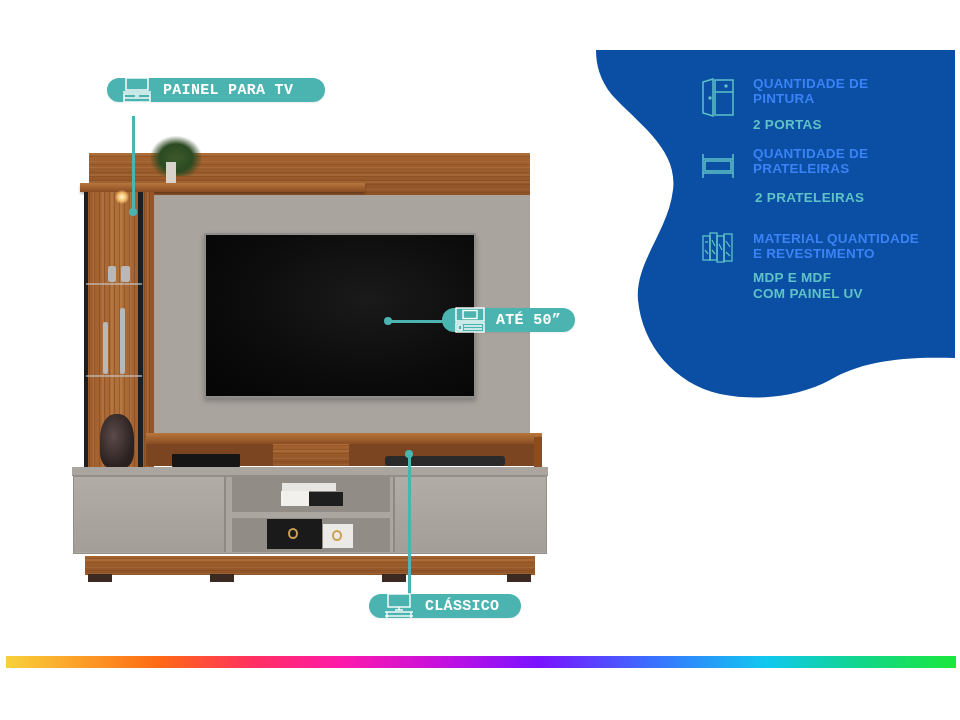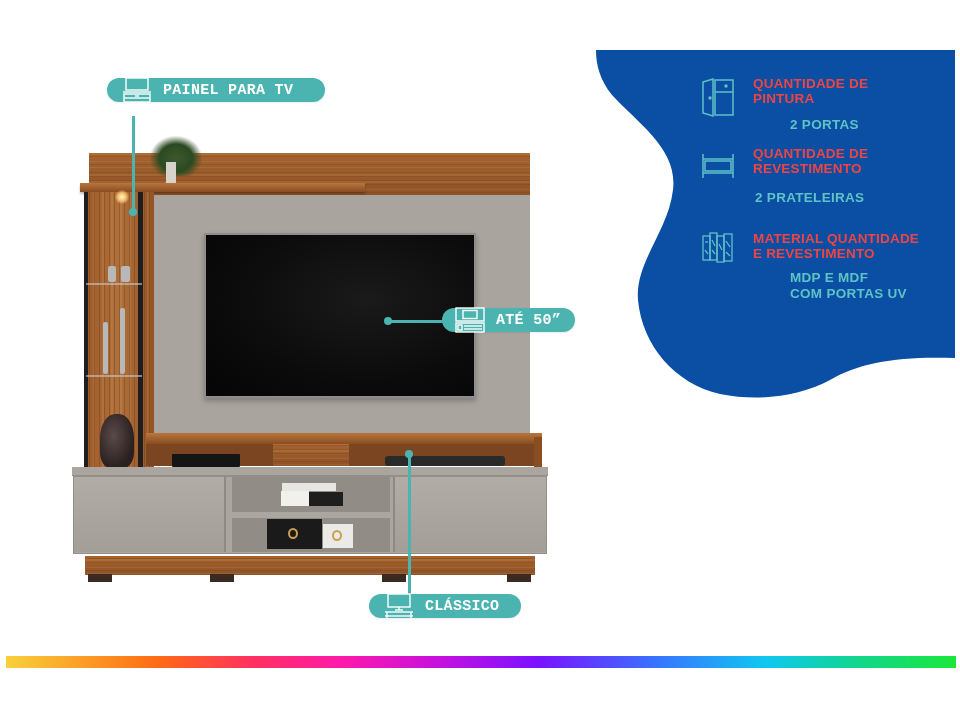--- a/index.html
+++ b/index.html
@@ -70,22 +70,22 @@
   .pill .pill-icon { width: 32px; height: 28px; margin: 0 10px 0 14px; display: flex; align-items: center; justify-content: center; }
   .pill-painel { left: 107px; top: 78px; width: 218px; }
   .pill-ate { left: 442px; top: 308px; width: 133px; border-radius: 20px; }
   .pill-classico { left: 369px; top: 594px; width: 152px; }
   .leader { position: absolute; background: #4bb4b0; }
   .dot { position: absolute; width: 8px; height: 8px; border-radius: 50%; background: #4bb4b0; }
 
   
   .blob { position: absolute; left: 0; top: 0; width: 960px; height: 420px; pointer-events: none; }
   .spec-icon { position: absolute; left: 701px; width: 34px; height: 40px; }
-  .spec-title { position: absolute; left: 753px; color: #ef4444; font-weight: 700; font-size: 13.5px; line-height: 15px; letter-spacing: 0.2px; font-family: "Liberation Sans", sans-serif; }
-  .spec-value { position: absolute; left: 790px; color: #5fc2c6; font-weight: 700; font-size: 13.5px; line-height: 16px; letter-spacing: 0.3px; font-family: "Liberation Sans", sans-serif; }
+  .spec-title { position: absolute; left: 753px; color: #3b82f6; font-weight: 700; font-size: 13.5px; line-height: 15px; letter-spacing: 0.2px; font-family: "Liberation Sans", sans-serif; }
+  .spec-value { position: absolute; left: 753px; color: #5fc2c6; font-weight: 700; font-size: 13.5px; line-height: 16px; letter-spacing: 0.3px; font-family: "Liberation Sans", sans-serif; }
 
   
   .rainbow {
     position: absolute; left: 6px; top: 656px; width: 950px; height: 12px;
     background: linear-gradient(90deg, #f8d13a 0%, #ff6a14 16%, #ff3060 26%, #ff1aa8 35%, #c410e0 46%, #7a12ff 56%, #3a70ff 68%, #10c8f0 80%, #12d68a 90%, #1ae83a 100%);
   }
 </style>
 </head>
 <body>
 
@@ -223,21 +223,21 @@
   <svg width="34" height="30" viewBox="0 0 34 30" fill="none" stroke="#5fc2c6" stroke-width="1.5">
     <line x1="2" y1="4" x2="2" y2="28"></line>
     <line x1="32" y1="4" x2="32" y2="28"></line>
     <line x1="2" y1="9" x2="32" y2="9"></line>
     <rect x="4" y="11" width="26" height="10"></rect>
     <line x1="2" y1="23" x2="32" y2="23"></line>
   </svg>
 </div>
 <div class="spec-title" style="top:146px;">
   <div>QUANTIDADE DE</div>
-  <div>REVESTIMENTO</div>
+  <div>PRATELEIRAS</div>
 </div>
 <div class="spec-value" style="top:190px;left:755px;">
   <div>2 PRATELEIRAS</div>
 </div>
 
 <div class="spec-icon" style="top:230px;">
   <svg width="34" height="34" viewBox="0 0 34 34" fill="none" stroke="#5fc2c6" stroke-width="1.3">
     <rect x="2" y="6" width="7" height="24"></rect>
     <rect x="9" y="3" width="7" height="27"></rect>
     <rect x="16" y="6" width="7" height="26"></rect>
@@ -250,16 +250,16 @@
     <line x1="11" y1="20" x2="14" y2="24"></line>
     <line x1="25" y1="22" x2="29" y2="26"></line>
   </svg>
 </div>
 <div class="spec-title" style="top:231px;">
   <div>MATERIAL QUANTIDADE</div>
   <div>E REVESTIMENTO</div>
 </div>
 <div class="spec-value" style="top:270px;">
   <div>MDP E MDF</div>
-  <div>COM PORTAS UV</div>
+  <div>COM PAINEL UV</div>
 </div>
 
 <div class="rainbow"></div>
 
 </body></html>

